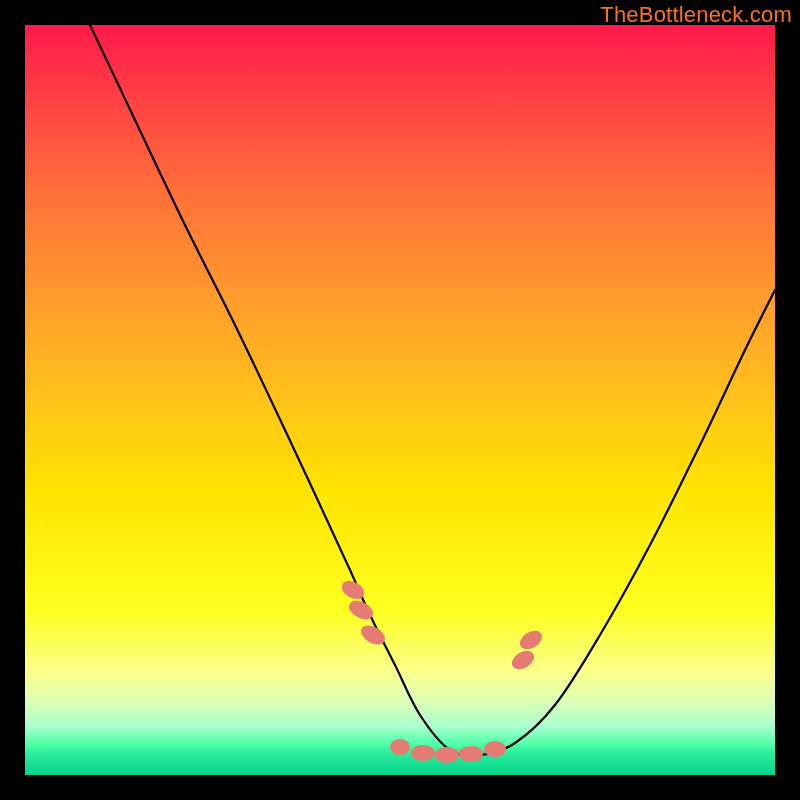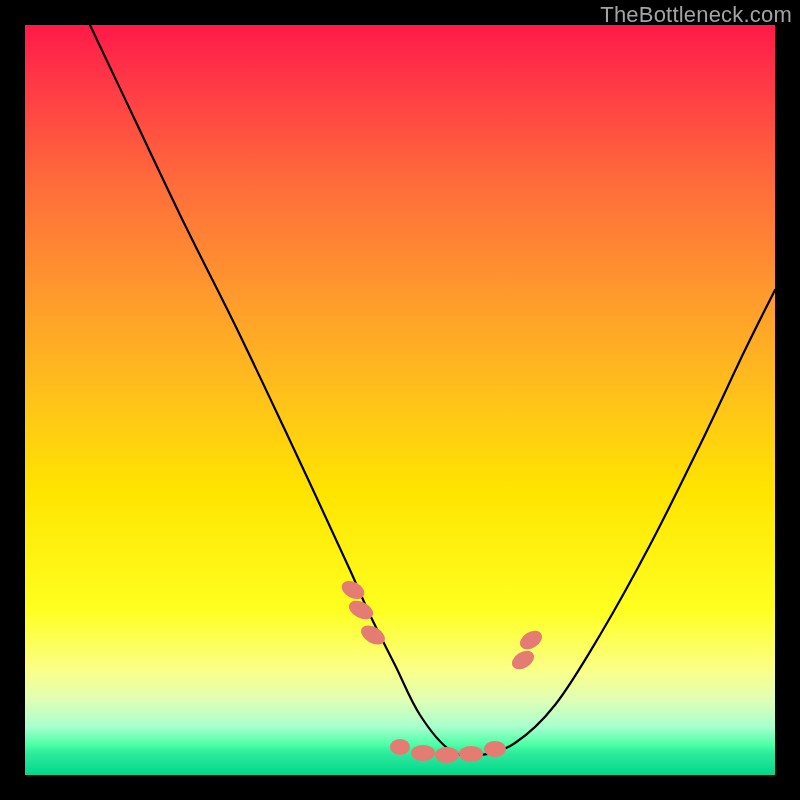--- a/index.html
+++ b/index.html
@@ -46,21 +46,21 @@
     bottom: 0;
     background: linear-gradient(to bottom,
       rgba(76,255,166,0) 0%,
       #28e69a 40%,
       #00d88a 100%);
   }
   .watermark {
     position: absolute;
     top: 2px;
     right: 8px;
-    color: #a3a3a3;
+    color: #f97316;
     font-size: 22px;
     letter-spacing: 0.2px;
     font-weight: 500;
     user-select: none;
   }
   svg.curve {
     position: absolute;
     top: 0; left: 0;
     width: 750px;
     height: 750px;

